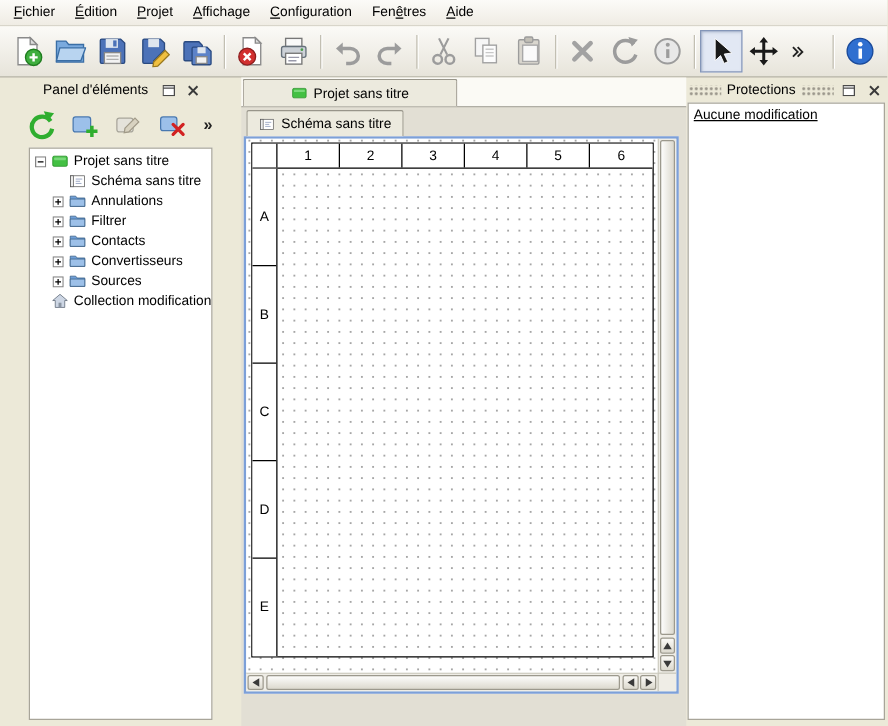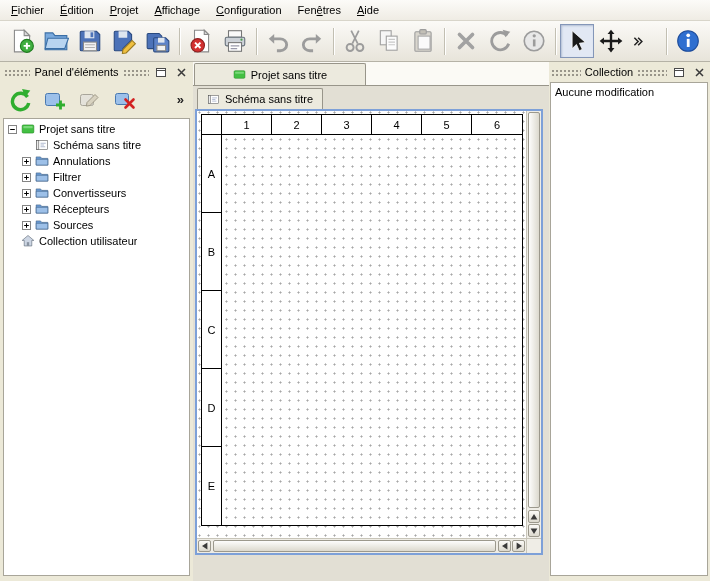--- a/index.html
+++ b/index.html
@@ -16,21 +16,21 @@
   .toolbar{height:41px;display:flex;align-items:center;background:linear-gradient(#fbfaf7,#e7e4da);border-bottom:1px solid #b5b2a6;padding:0 5px;}
   .tb-btn{width:34px;height:34px;border:1px solid transparent;background:transparent;display:flex;align-items:center;justify-content:center;padding:0;}
   .tb-btn.small{width:18px;}
   .tb-btn.pressed{border:1px solid #8496b8;background:#e2e8f4;box-shadow:inset 1px 1px 2px rgba(90,110,150,.35);}
   .tb-sep{width:1px;height:27px;background:#c2bfb2;margin:0 4px;box-shadow:1px 0 0 #ffffff;flex:none;}
   .tb-flex{flex:1;}
   .tb-icon{display:inline-flex;line-height:0;}
 
   
   .main{flex:1;display:flex;min-height:0;}
-  .left-dock{width:193px;flex:none;display:flex;flex-direction:column;padding:2px 3px 5px 3px;}
+  .left-dock{width:193px;flex:none;display:flex;flex-direction:column;padding:2px 3px 5px 3px;align-items:center;}
   .right-dock{width:161px;flex:none;display:flex;flex-direction:column;padding:2px 2px 5px 1px;}
   .center{flex:1;min-width:0;display:flex;flex-direction:column;}
 
   
   .dock-title{height:16px;flex:none;display:flex;align-items:center;gap:4px;padding:0 1px;margin-bottom:2px;}
   .grip{flex:1;height:9px;background-image:radial-gradient(circle,#99958a 1px,transparent 1.25px);background-size:4px 4px;background-position:0 1px;}
   .dock-title-text{white-space:nowrap;}
   .dock-btn{width:16px;height:14px;flex:none;border:none;background:transparent;display:flex;align-items:center;justify-content:center;padding:0;}
 
   
@@ -73,21 +73,21 @@
   .hscroll{grid-column:1;grid-row:2;display:flex;background:#efede6;border-top:1px solid #c8c5b9;padding:1px;}
   .vthumb{flex:1;background:linear-gradient(90deg,#fdfdfc,#dcd9ce);border:1px solid #9c998d;border-radius:2px;margin-bottom:1px;}
   .hthumb{flex:1;background:linear-gradient(#fdfdfc,#dcd9ce);border:1px solid #9c998d;border-radius:2px;margin:0 1px;}
   .scroll-btn{flex:none;width:12px;height:12px;border:1px solid #9c998d;border-radius:2px;background:linear-gradient(#fbfaf7,#dcd9ce);display:flex;align-items:center;justify-content:center;padding:0;margin:0;line-height:0;}
   .vscroll .scroll-btn{width:100%;height:13px;margin-top:1px;}
   .hscroll .scroll-btn{height:100%;width:13px;margin-left:1px;}
   .hscroll .scroll-btn:first-child{margin-left:0;margin-right:1px;}
   .scroll-corner{grid-column:2;grid-row:2;background:#efede6;border-left:1px solid #c8c5b9;border-top:1px solid #c8c5b9;}
 
   
-  .undo-list{flex:1;background:#fff;border:1px solid #a8a599;padding:3px 4px;}
+  .undo-list{flex:1;background:#fff;border:1px solid #a8a599;padding:3px 4px;text-decoration:underline;}
 </style>
 </head>
 <body>
 
 <div class="window">
 
   <div class="menubar">
       <div class="menu-item"><u>F</u>ichier</div>
       <div class="menu-item"><u>É</u>dition</div>
       <div class="menu-item"><u>P</u>rojet</div>
@@ -399,38 +399,38 @@
                 <line x1="2.2" y1="4.5" x2="6.8" y2="4.5" stroke="#000"></line>
                 <line x1="4.5" y1="2.2" x2="4.5" y2="6.8" stroke="#000"></line>
               </svg>
             </span>
             <span class="tree-icon">
               <svg viewBox="0 0 24 24" width="14" height="14">
                 <path d="M2 5h7.5l2 2.5H22V19H2z" fill="#6f9fd8" stroke="#33587f"></path>
                 <path d="M2 9h20v10H2z" fill="#9dc0e8" stroke="#33587f"></path>
               </svg>
             </span>
-            <span class="tree-label">Convertisseurs</span>
+            <span class="tree-label">Contacts</span>
           </div>
           <div class="tree-row">
             <span class="tree-indent" style="width: 17px;"></span>
             <span class="tree-exp">
               <svg width="9" height="9">
                 <rect x="0.5" y="0.5" width="8" height="8" fill="#fff" stroke="#848484"></rect>
                 <line x1="2.2" y1="4.5" x2="6.8" y2="4.5" stroke="#000"></line>
                 <line x1="4.5" y1="2.2" x2="4.5" y2="6.8" stroke="#000"></line>
               </svg>
             </span>
             <span class="tree-icon">
               <svg viewBox="0 0 24 24" width="14" height="14">
                 <path d="M2 5h7.5l2 2.5H22V19H2z" fill="#6f9fd8" stroke="#33587f"></path>
                 <path d="M2 9h20v10H2z" fill="#9dc0e8" stroke="#33587f"></path>
               </svg>
             </span>
-            <span class="tree-label">Récepteurs</span>
+            <span class="tree-label">Convertisseurs</span>
           </div>
           <div class="tree-row">
             <span class="tree-indent" style="width: 17px;"></span>
             <span class="tree-exp">
               <svg width="9" height="9">
                 <rect x="0.5" y="0.5" width="8" height="8" fill="#fff" stroke="#848484"></rect>
                 <line x1="2.2" y1="4.5" x2="6.8" y2="4.5" stroke="#000"></line>
                 <line x1="4.5" y1="2.2" x2="4.5" y2="6.8" stroke="#000"></line>
               </svg>
             </span>
@@ -444,21 +444,21 @@
           </div>
           <div class="tree-row">
             <span class="tree-indent" style="width: 3px;"></span>
             <span class="tree-exp"></span>
             <span class="tree-icon">
               <svg viewBox="0 0 24 24" width="14" height="14">
                 <path d="M12 2.5L2 11h3.5v9.5h13V11H22z" fill="#cdd6e4" stroke="#55606e"></path>
                 <rect x="10" y="14" width="4" height="6.5" fill="#8a94a2"></rect>
               </svg>
             </span>
-            <span class="tree-label">Collection utilisateur</span>
+            <span class="tree-label">Collection modification</span>
           </div>
         </div>
     </div>
 
     <div class="center">
       <div class="tabbar">
         <div class="tab">
           <span class="tab-icon" id="project-tab-icon">
               <svg viewBox="0 0 24 24" width="13" height="13">
                 <rect x="2" y="5" width="20" height="14" rx="2" fill="#43c043" stroke="#1f8a1f"></rect>
@@ -535,21 +535,21 @@
               </button>
           </div>
           <div class="scroll-corner"></div>
         </div>
       </div>
     </div>
 
     <div class="right-dock">
       <div class="dock-title">
         <div class="grip"></div>
-        <span class="dock-title-text">Collection</span>
+        <span class="dock-title-text">Protections</span>
         <div class="grip"></div>
         <button class="dock-btn">
             <svg width="10" height="9" viewBox="0 0 10 9">
               <rect x="0.5" y="0.5" width="9" height="8" fill="#fff" stroke="#4a4a4a"></rect>
               <path d="M0.5 2.5h9" stroke="#4a4a4a"></path>
             </svg>
           </button>
         <button class="dock-btn">
             <svg width="9" height="9" viewBox="0 0 9 9">
               <path d="M1 1l7 7M8 1L1 8" stroke="#3a3a3a" stroke-width="1.5"></path>

